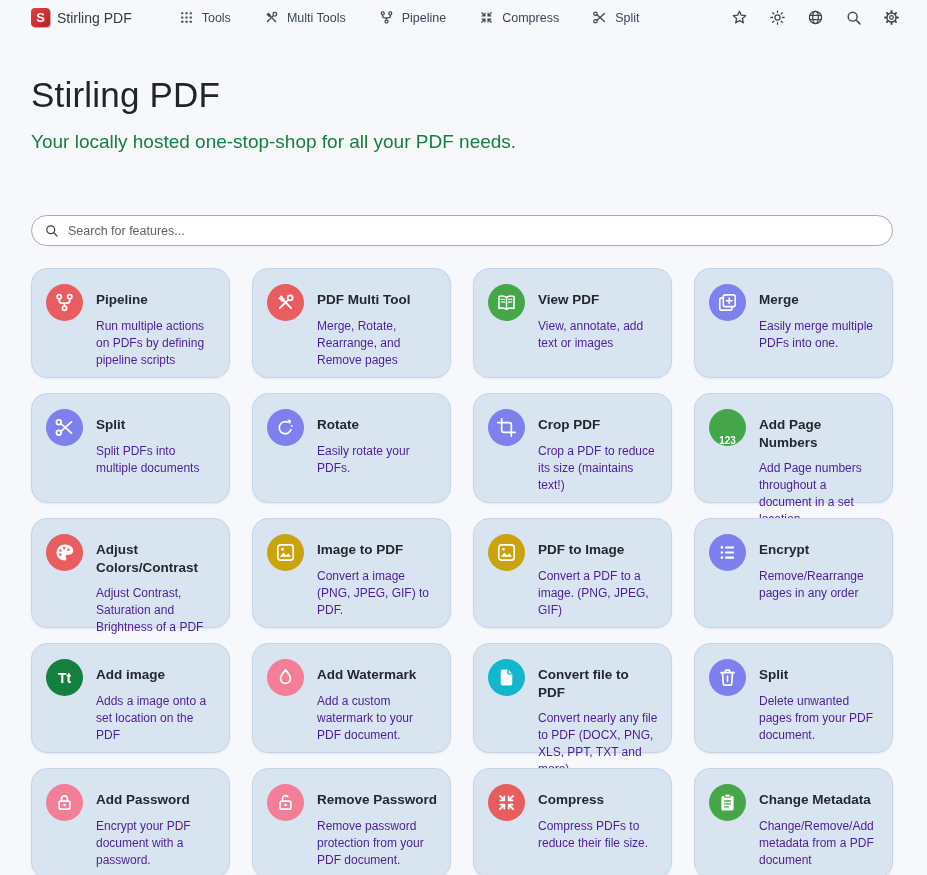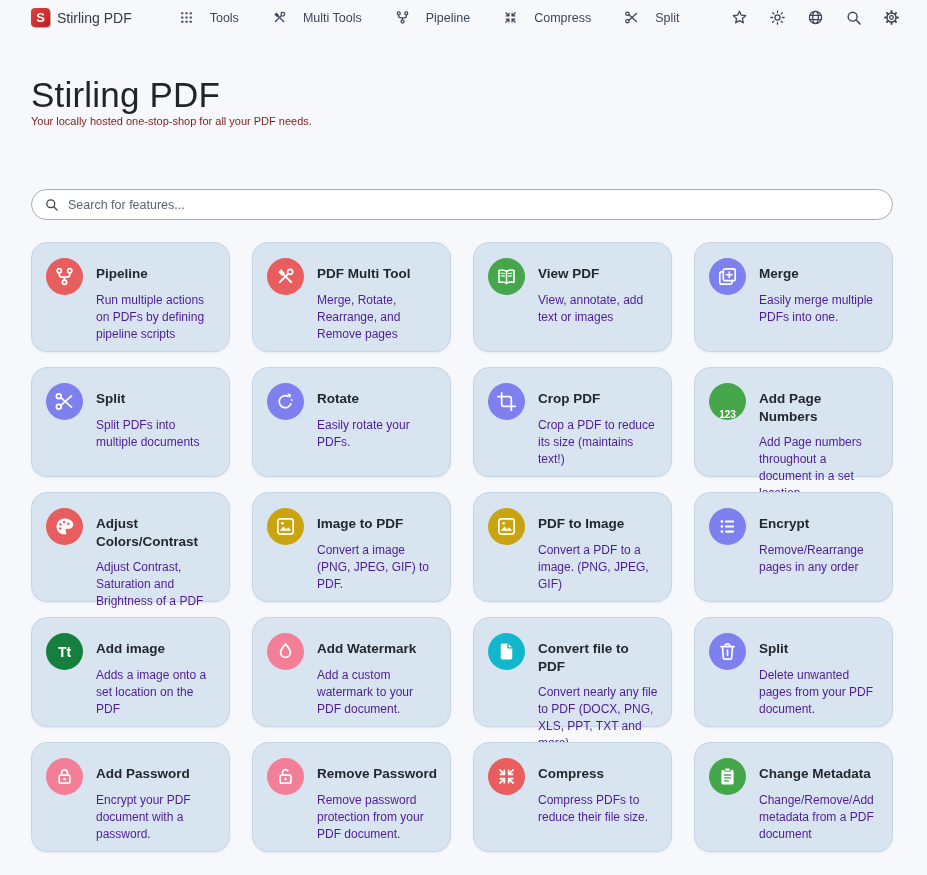--- a/index.html
+++ b/index.html
@@ -17,30 +17,30 @@
   .brand { display: flex; align-items: center; gap: 7px; cursor: pointer; }
   .logo {
     width: 19px; height: 19px; border-radius: 4px;
     background: linear-gradient(135deg,#e04040 0%,#c92b2b 70%,#a81f1f 100%);
     color: #fff; font-weight: bold; font-size: 13px;
     display: flex; align-items: center; justify-content: center;
     box-shadow: 1px 1px 0 rgba(120,20,20,.35);
   }
   .brand-label { font-size: 14px; font-weight: 500; color: #363c45; }
   .nav-items { display: flex; gap: 33px; margin-left: 47px; }
-  .nav-item { display: flex; align-items: center; gap: 16px; font-size: 12.5px; color: #3e4755; cursor: pointer; white-space: nowrap; }
+  .nav-item { display: flex; align-items: center; gap: 8px; font-size: 12.5px; color: #3e4755; cursor: pointer; white-space: nowrap; }
   .nav-item svg { width: 15px; height: 15px; color: #3e4755; }
   .nav-actions { margin-left: auto; display: flex; align-items: center; gap: 21px; }
   .nav-actions .action-btn { cursor: pointer; }
   .nav-actions svg { width: 17px; height: 17px; color: #3e4755; }
 
   
   .hero { padding: 42px 31px 0; }
   .hero-title { font-size: 35px; font-weight: 500; color: #20242b; letter-spacing: .2px; }
-  .hero-subtitle { margin-top: 0; font-size: 11px; color: #7f1d1d; }
+  .hero-subtitle { margin-top: 16px; font-size: 19px; color: #15803d; }
 
   
   .search-wrap { margin: 62px 34px 0 31px; }
   .search-box {
     height: 31px; background: #fff; border: 1px solid #a6adb5; border-radius: 16px;
     display: flex; align-items: center; padding: 0 12px; gap: 9px;
   }
   .search-box svg { width: 15px; height: 15px; color: #3c4147; flex: none; }
   .search-box input {
     border: none; outline: none; flex: 1; background: transparent;

